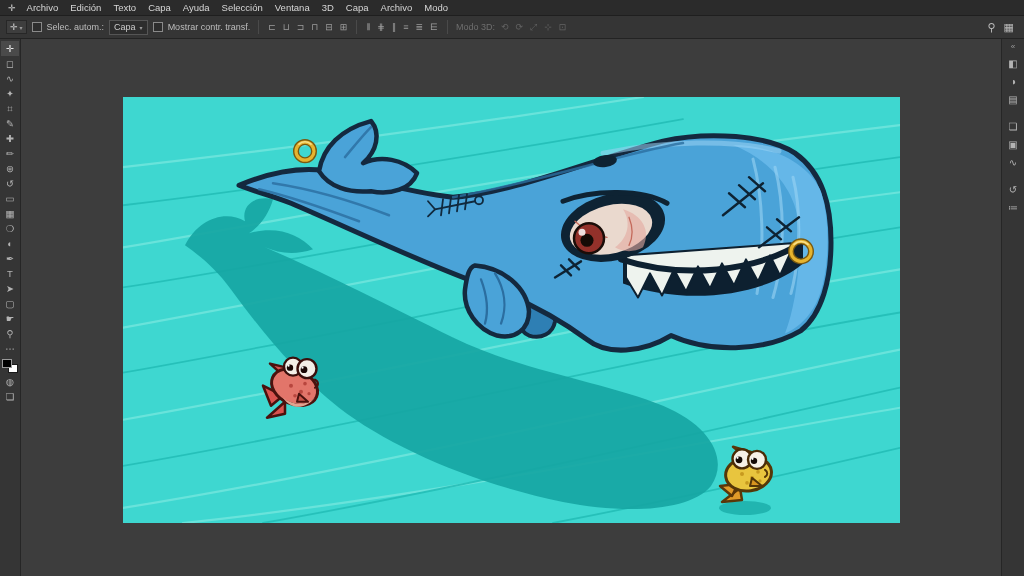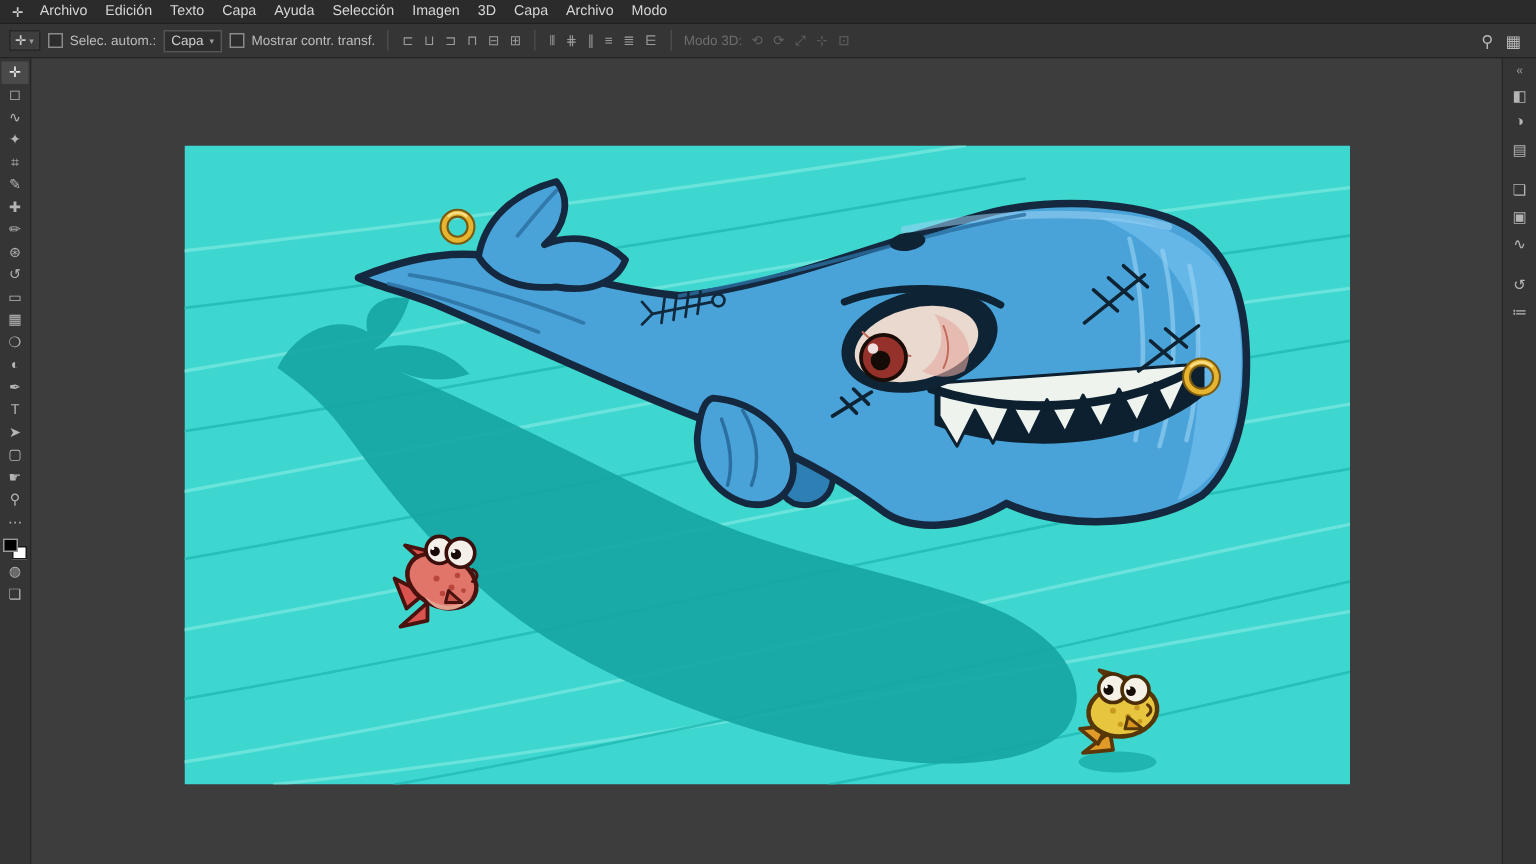--- a/index.html
+++ b/index.html
@@ -61,21 +61,21 @@
 <div class="app">
 
   <div class="menubar">
     <span class="app-icon">✛</span>
     <span class="menu-item">Archivo</span>
     <span class="menu-item">Edición</span>
     <span class="menu-item">Texto</span>
     <span class="menu-item">Capa</span>
     <span class="menu-item">Ayuda</span>
     <span class="menu-item">Selección</span>
-    <span class="menu-item">Imagen</span>
+    <span class="menu-item">Ventana</span>
     <span class="menu-item">3D</span>
     <span class="menu-item">Capa</span>
     <span class="menu-item">Archivo</span>
     <span class="menu-item">Modo</span>
   </div>
 
   <div class="optionsbar">
     <span class="tool-preset">
       <span>✛</span>
       <span class="caret">▾</span>

